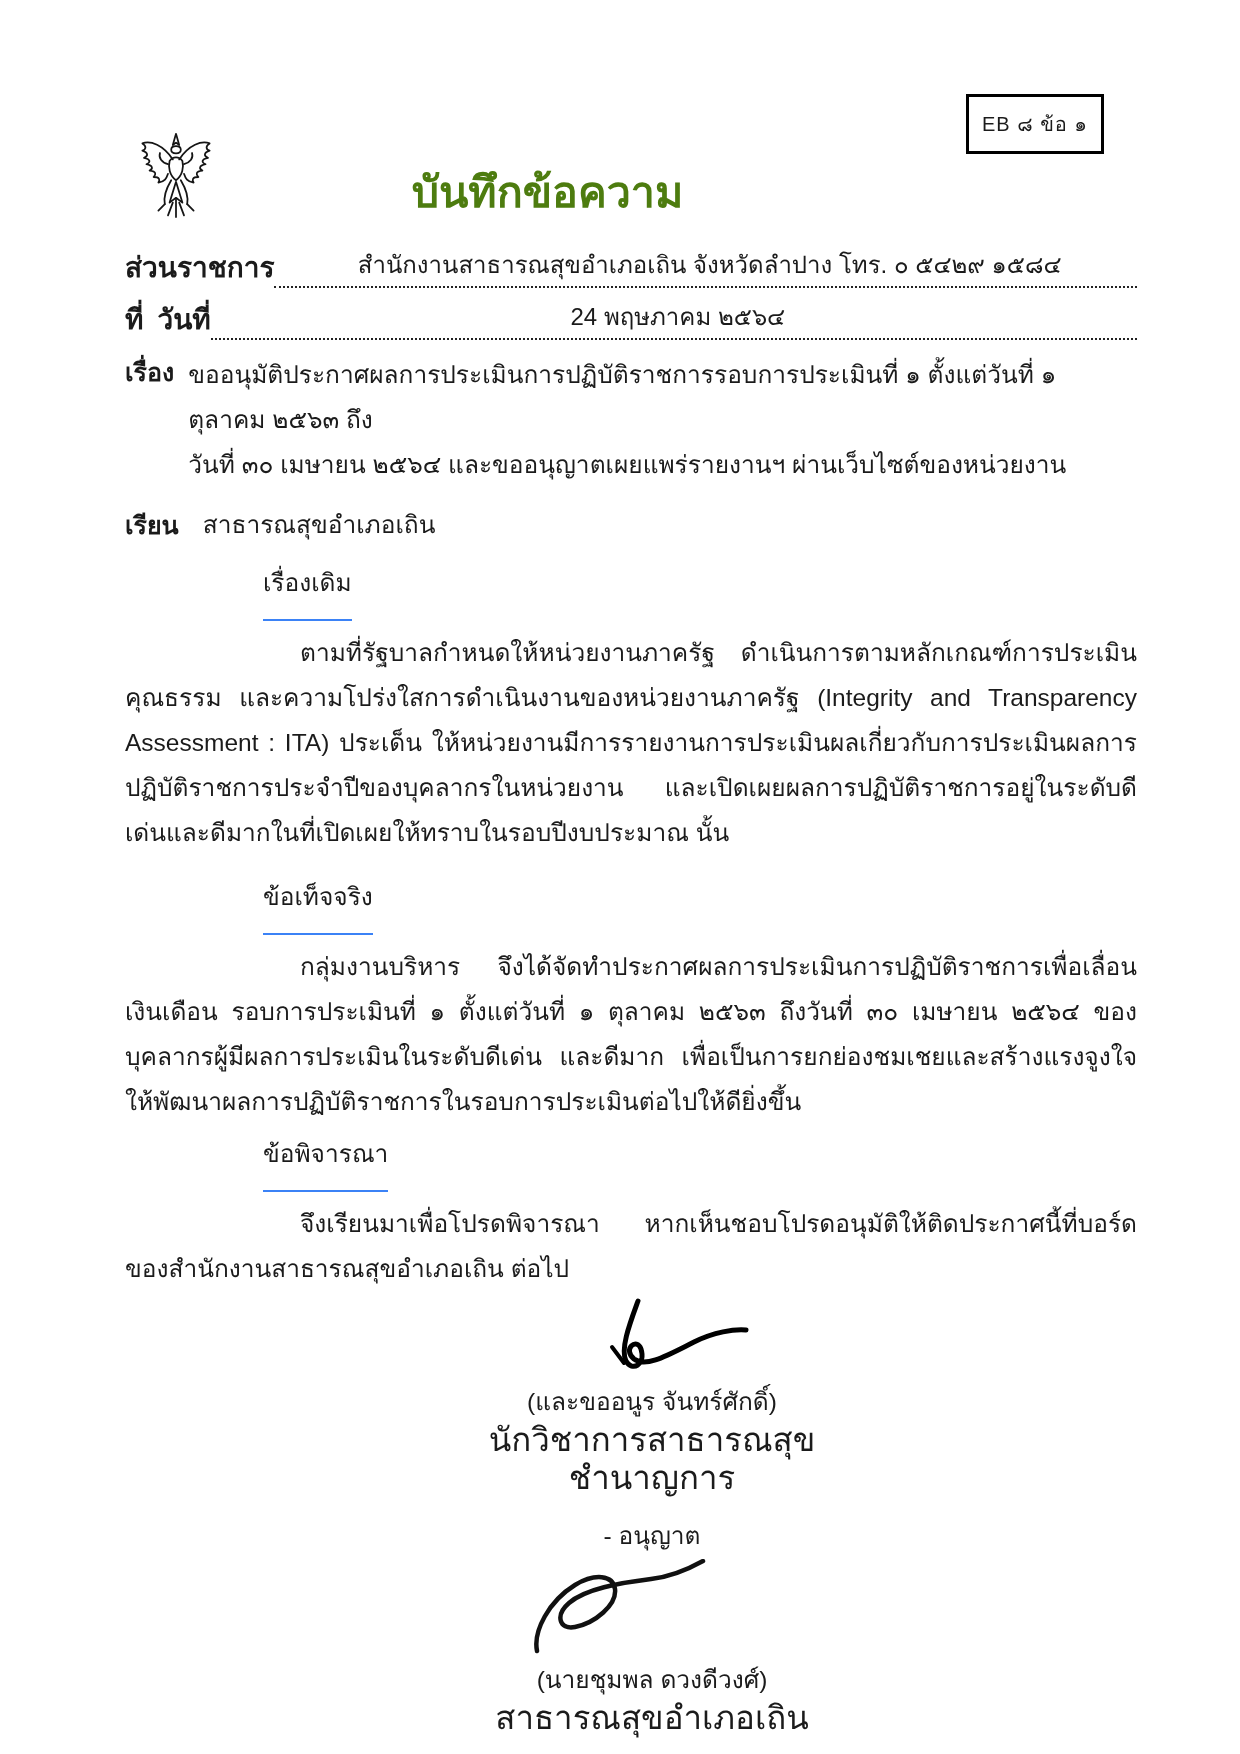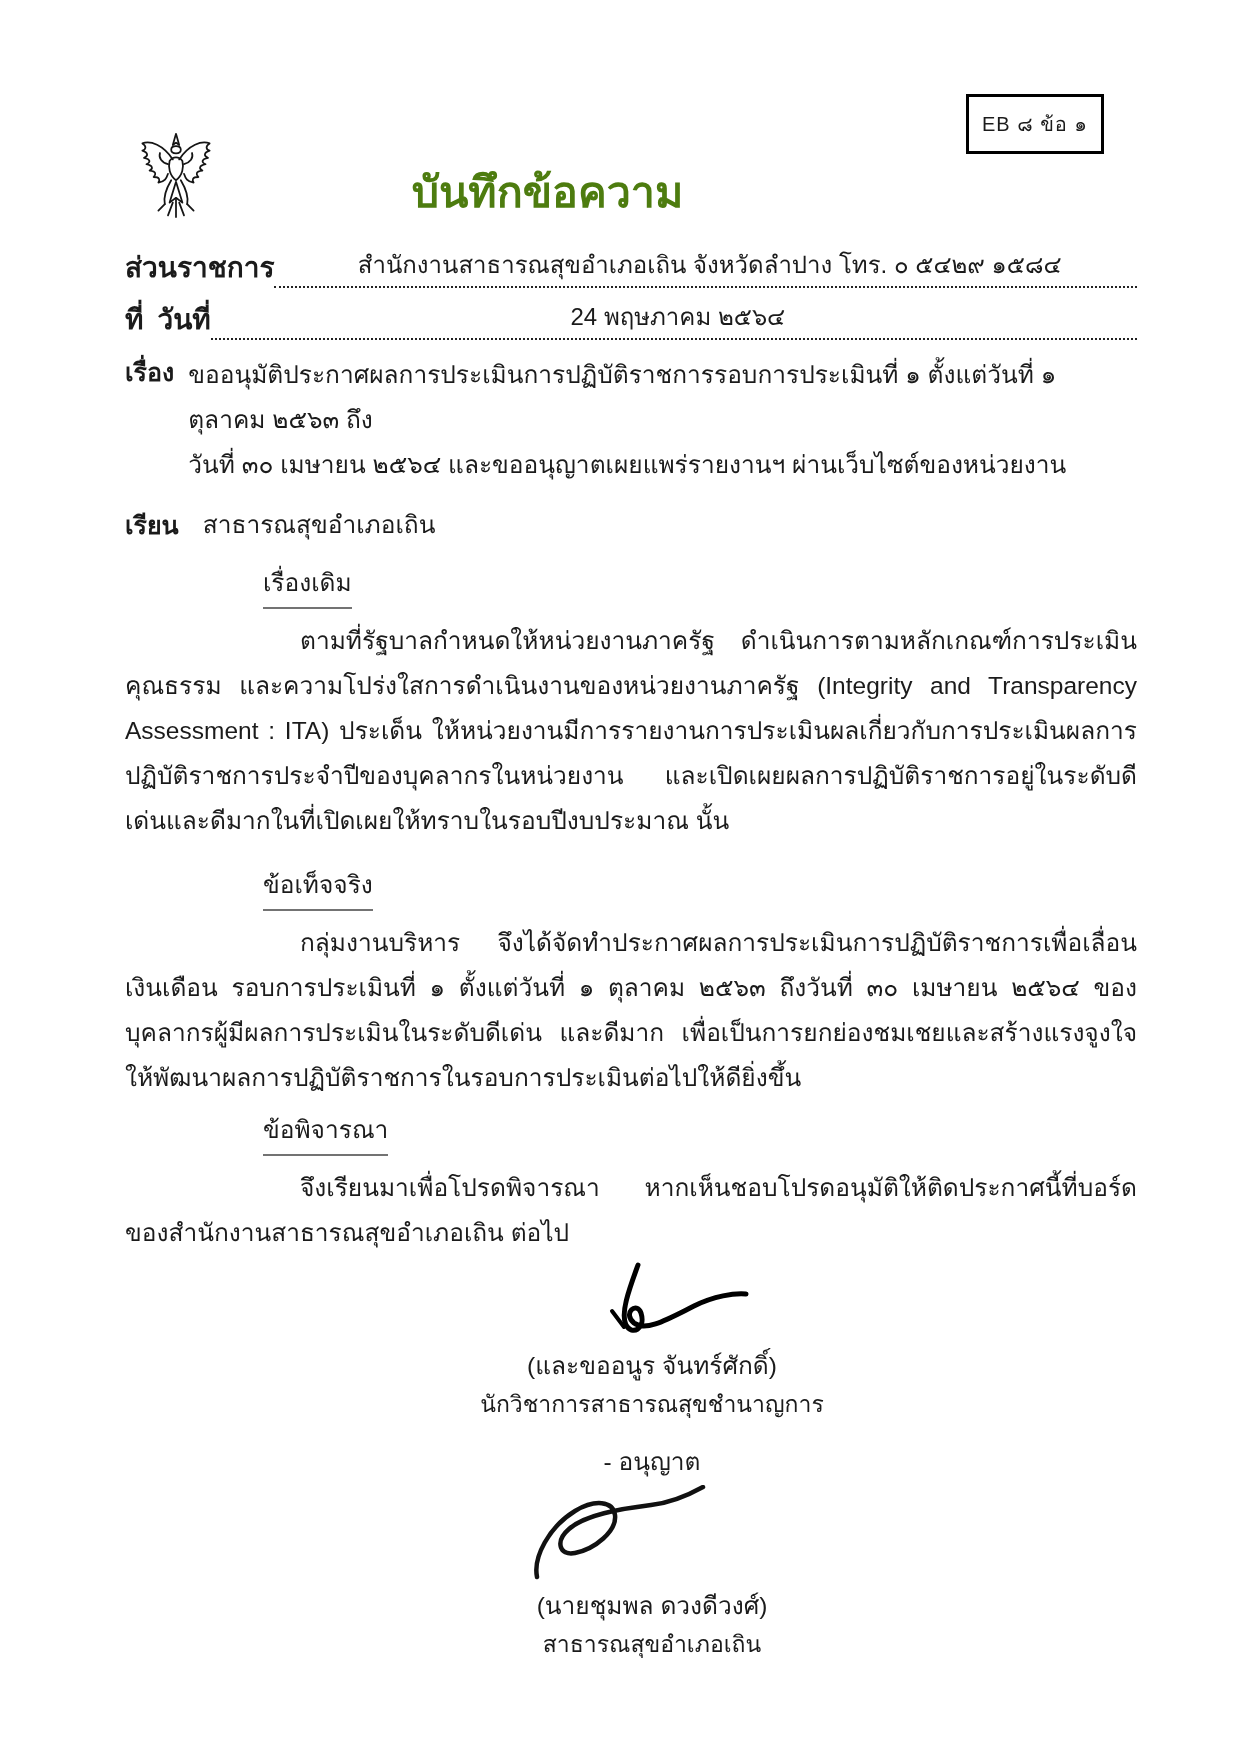--- a/index.html
+++ b/index.html
@@ -72,38 +72,38 @@
   .subject-lines { font-size: 24.5px; line-height: 45px; padding-left: 14px; }
   .row-to { margin-top: 18px; display: flex; }
   .to-value { font-size: 24.5px; line-height: 40px; padding-left: 24px; }
   .section-heading {
     margin: 18px 0 0 138px;
     font-size: 24.5px;
     line-height: 40px;
   }
   .section-heading > span {
     display: inline-block;
-    border-bottom: 2px solid #737373;
-    padding-bottom: 4px;
+    border-bottom: 2px solid #3b82f6;
+    padding-bottom: 16px;
   }
   .para {
     margin: 9px 0 0 0;
     font-size: 24.5px;
     line-height: 45px;
     text-align: justify;
     text-indent: 175px;
   }
   .sig-col {
     width: 430px;
     margin-left: 312px;
     text-align: center;
   }
   .sig-svg { display: block; margin: 4px auto 0 auto; }
   .sig-name { font-size: 24.5px; line-height: 38px; }
-  .sig-title { font-size: 23px; line-height: 38px; }
+  .sig-title { font-size: 33px; line-height: 38px; }
   .approval { margin-top: 20px; font-size: 24.5px; line-height: 38px; }
   .mt6 { margin-top: 6px; }
 </style>
 </head>
 <body>
 
 <div class="page">
 
   <div class="tag-box">
     <span>EB ๘ ข้อ ๑</span>

